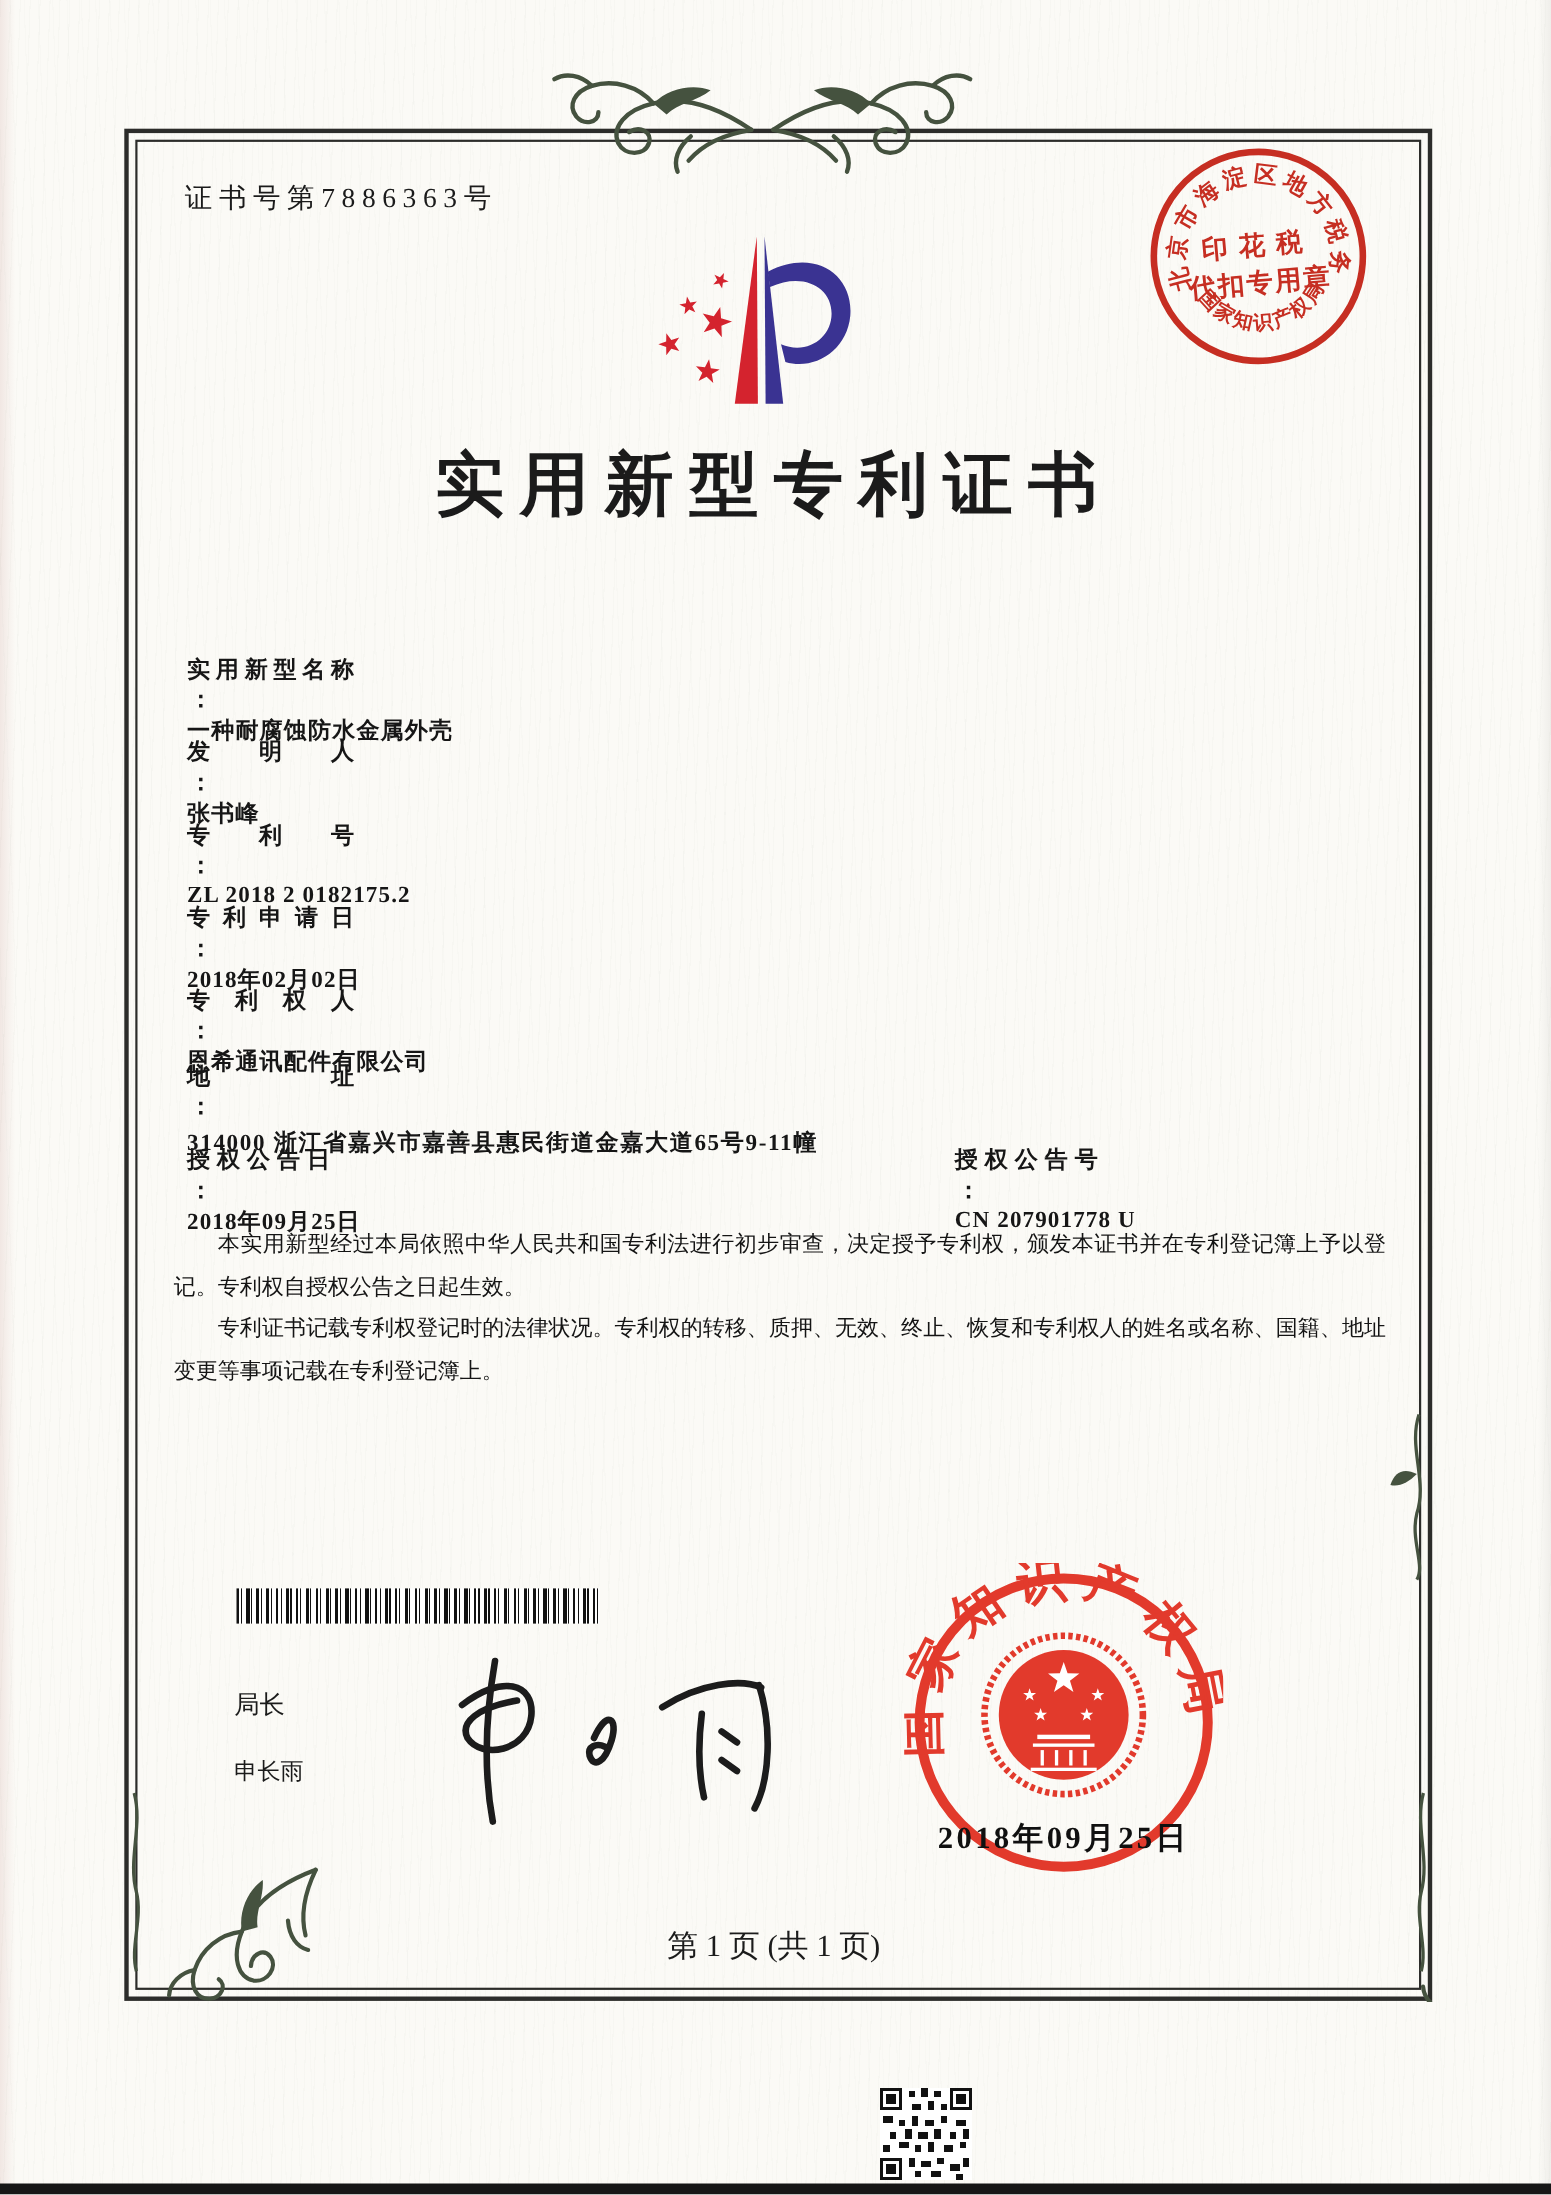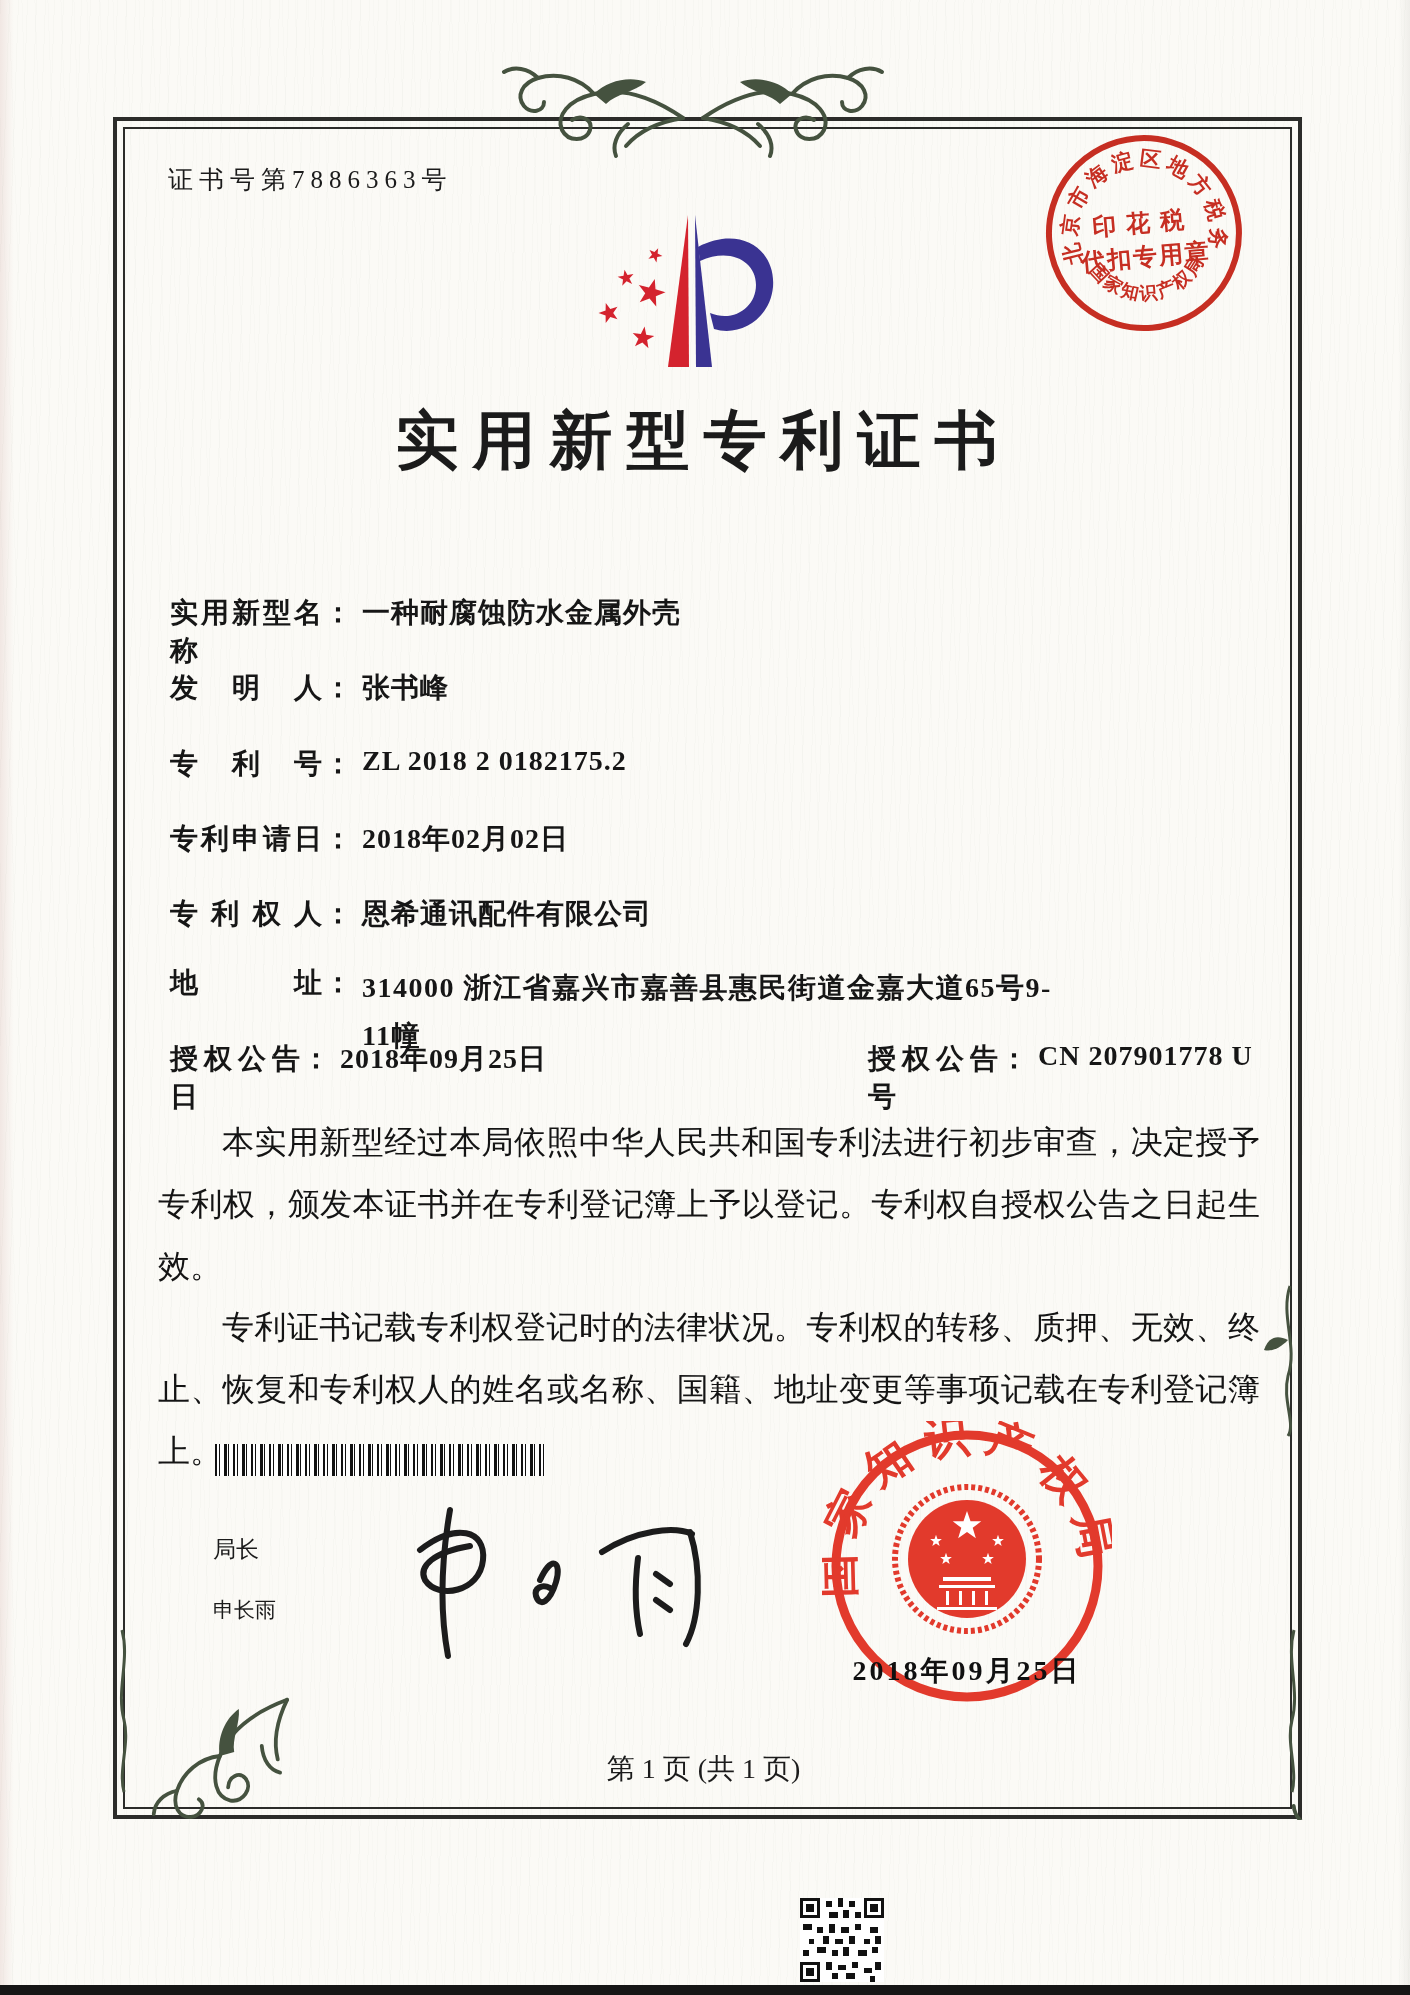--- a/index.html
+++ b/index.html
@@ -16,30 +16,30 @@
   .frame{position:absolute;left:113px;top:117px;width:1181px;height:1694px;
          border:4px solid #2c2c2a;}
   .frame::after{content:"";position:absolute;inset:6px;border:2px solid #2c2c2a;}
 
   .cert-no{position:absolute;left:168px;top:163px;font-size:25px;letter-spacing:6px;font-weight:500;}
 
   .title{position:absolute;left:113px;top:398px;width:1181px;text-align:center;
          font-size:63px;font-weight:700;letter-spacing:14px;}
 
   .frow{position:absolute;left:170px;display:flex;align-items:flex-start;
-        font-size:28px;font-weight:600;color:#161616;}
+        font-size:21px;font-weight:600;color:#161616;flex-direction:column;}
   .flabel{display:inline-block;width:152px;text-align:justify;text-align-last:justify;}
   .fcolon{margin:0 10px 0 2px;}
   .fvalue{letter-spacing:1px;}
   .fvalue.wide{width:700px;line-height:1.72;letter-spacing:1.5px;}
   .frow.right{left:868px;font-family:Liberation Serif, serif;}
   .frow.right .flabel{width:130px;}
 
   .body-text{position:absolute;left:158px;top:1112px;width:1102px;
-             font-size:32px;line-height:1.93;text-align:justify;color:#141414;}
+             font-size:20px;line-height:1.93;text-align:justify;color:#141414;}
   .body-text p{margin:0;text-indent:2em;}
 
   .barcode{position:absolute;left:215px;top:1444px;width:330px;height:32px;
            background:repeating-linear-gradient(90deg,
              #111 0 2px,#fff 2px 4px,#111 4px 5px,#fff 5px 9px,
              #111 9px 12px,#fff 12px 13px,#111 13px 14px,#fff 14px 18px);}
 
   .signer-role{position:absolute;left:213px;top:1534px;font-size:23px;font-weight:500;font-family:Liberation Serif, serif;}
   .signer-name{position:absolute;left:213px;top:1596px;font-size:21px;font-weight:500;font-family:"Liberation Sans","DejaVu Sans",sans-serif;}
 

